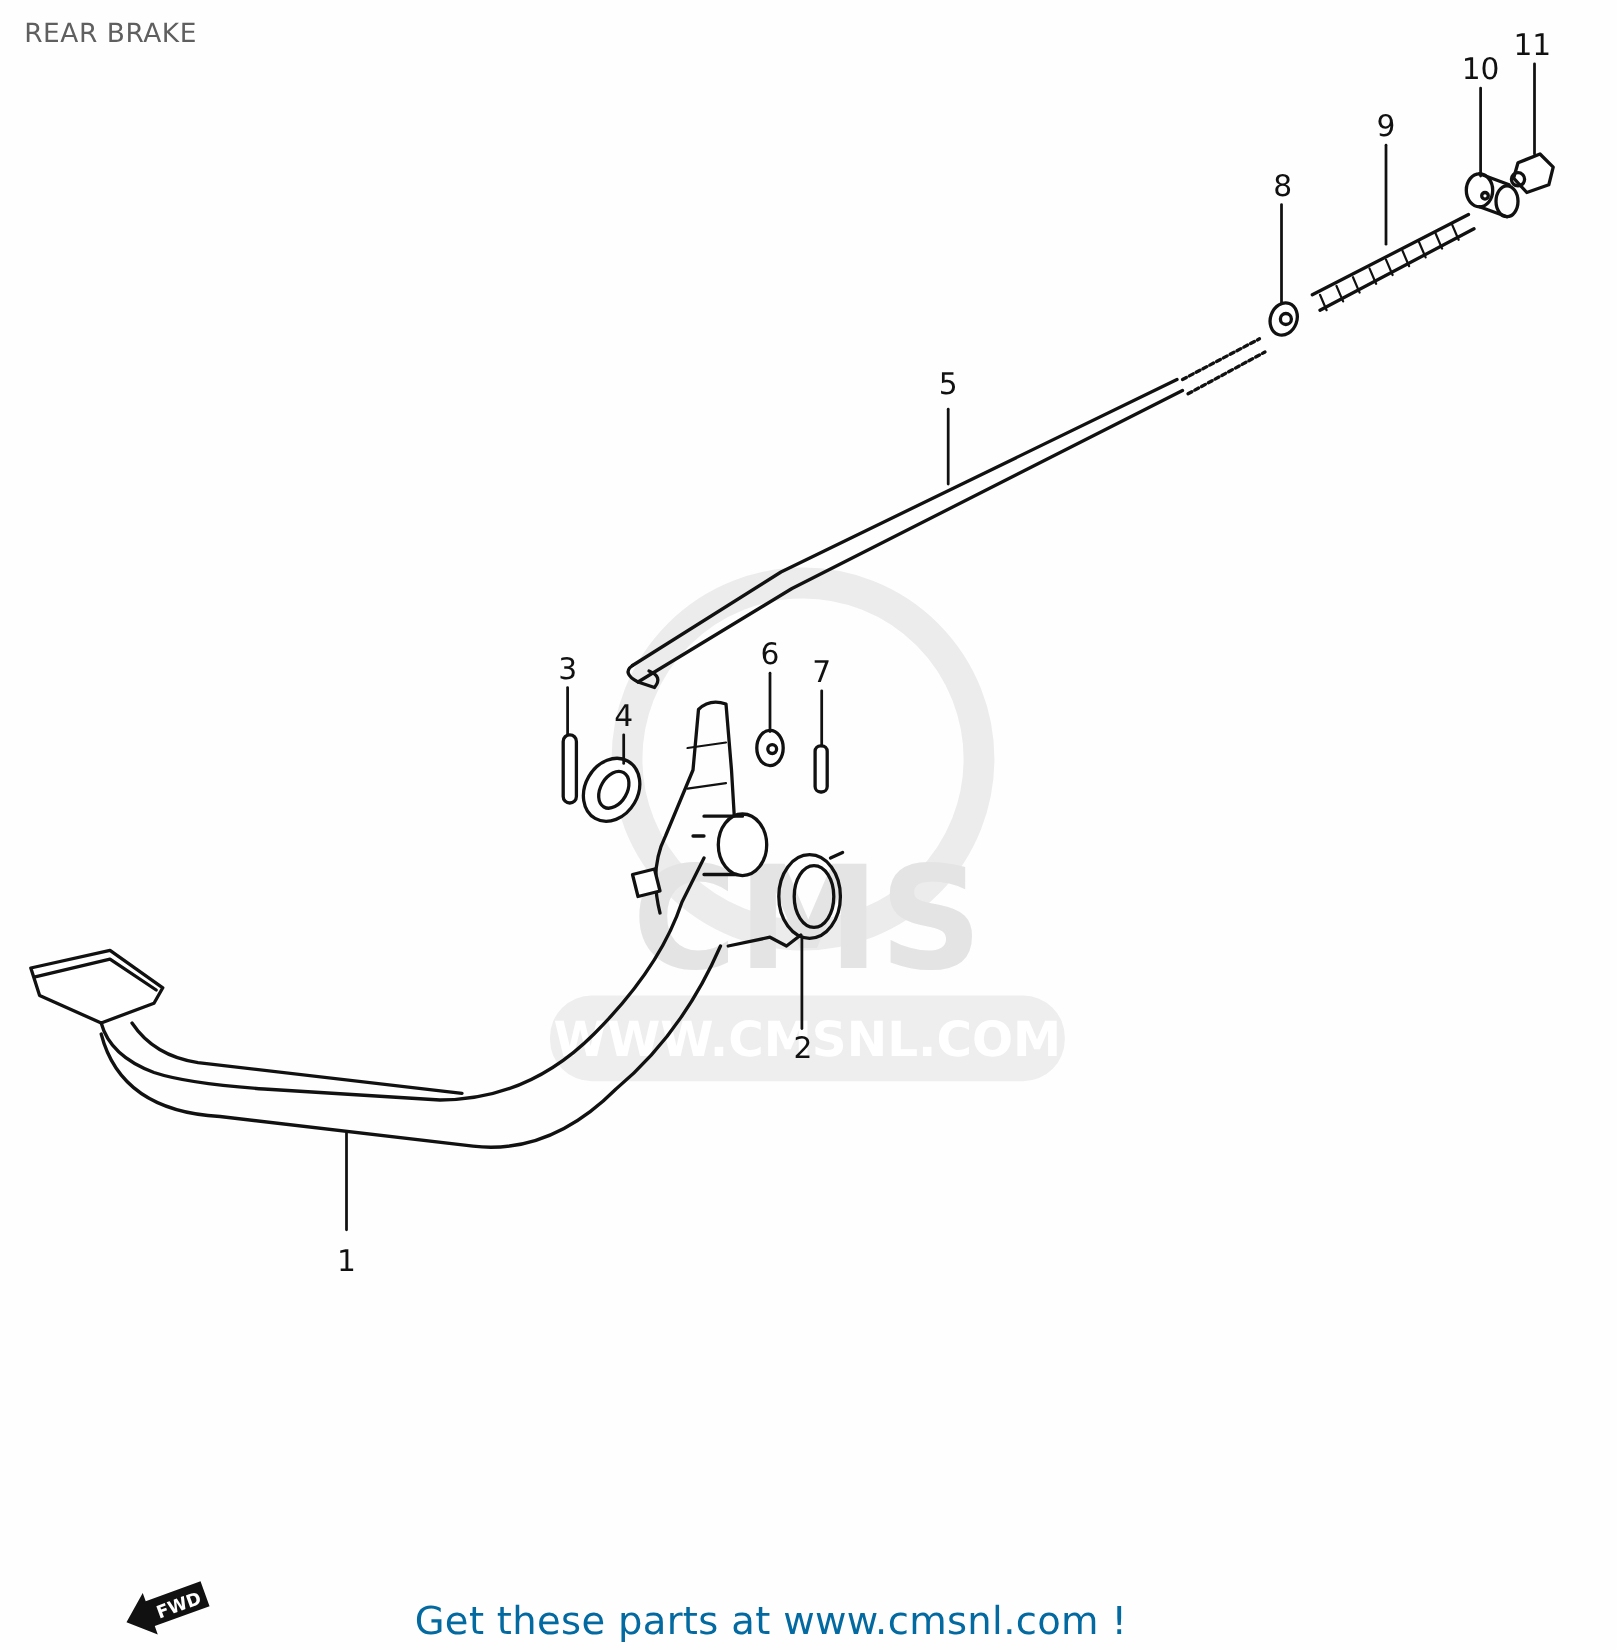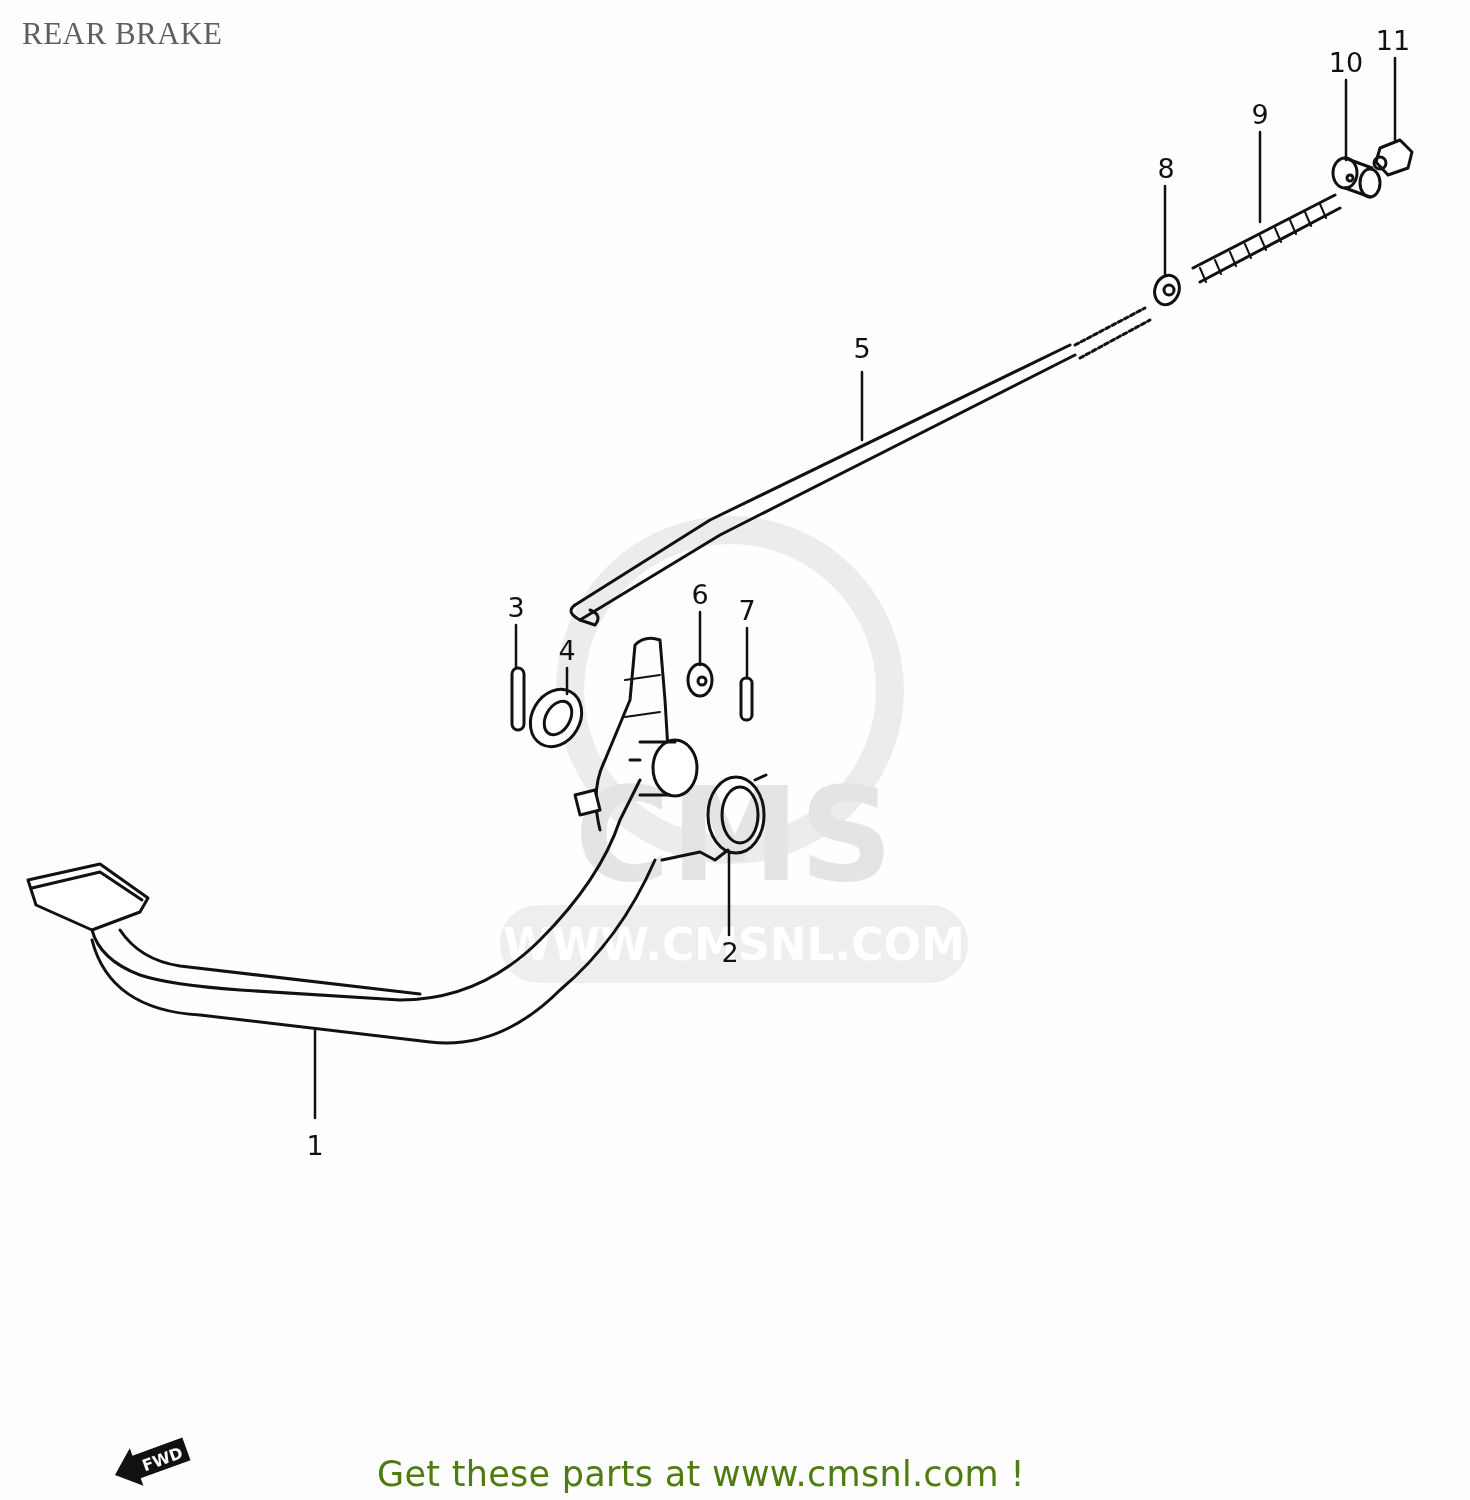--- a/index.html
+++ b/index.html
@@ -1,24 +1,24 @@
 <!DOCTYPE html>
 <html><head>
 <meta charset="utf-8">
 <style>
   html, body { margin: 0; padding: 0; }
   body {
     width: 1470px; height: 1500px; background: #fdfefd; position: relative; overflow: hidden;
     font-family: "DejaVu Sans", sans-serif;
   }
   .title {
-    position: absolute; left: 22px; top: 16px; font-size: 31px; color: #5f5f5f; letter-spacing: 0.5px; font-family: Liberation Serif, serif;
+    position: absolute; left: 22px; top: 16px; font-size: 24px; color: #5f5f5f; letter-spacing: 0.5px;
   }
   .footer {
-    position: absolute; left: 377px; top: 1454px; font-size: 35px; color: #4d7c0f;
+    position: absolute; left: 377px; top: 1454px; font-size: 35px; color: #0369a1;
     font-family: "DejaVu Sans", sans-serif; letter-spacing: 0.3px;
   }
   svg.diagram { position: absolute; left: 0; top: 0; }
   .callout { font-family: "DejaVu Sans", sans-serif; font-size: 27px; fill: #111; text-anchor: middle; }
   .wm-text { font-family: "DejaVu Sans", sans-serif; font-weight: bold; fill: #e4e4e4; }
 </style>
 </head>
 <body>
 
 <div class="title">REAR BRAKE</div>

